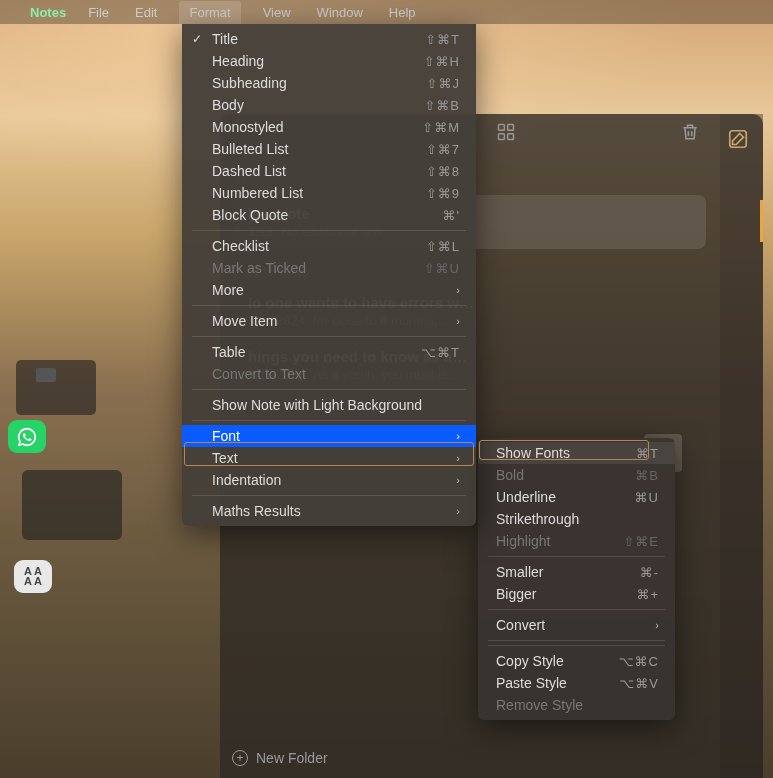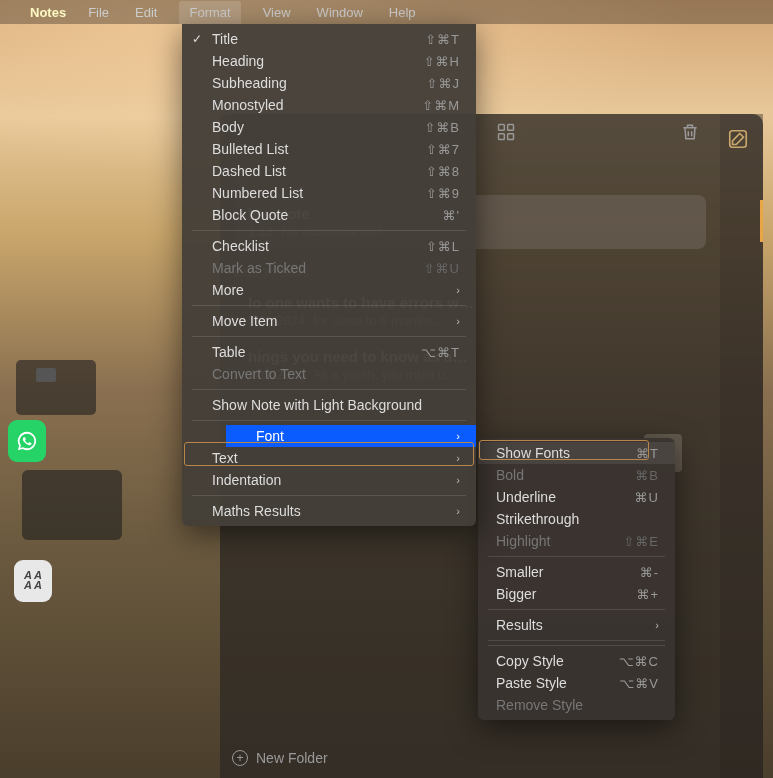--- a/index.html
+++ b/index.html
@@ -2,25 +2,25 @@
 <html><head>
 <meta charset="utf-8">
 <style>
 * { margin: 0; padding: 0; box-sizing: border-box; font-family: -apple-system, BlinkMacSystemFont, "Helvetica Neue", sans-serif; }
 body { width: 773px; height: 778px; overflow: hidden; position: relative; background: #5a4a35; }
 .desktop-bg { position: absolute; inset: 0; background: linear-gradient(180deg, #d4a574 0%, #e8c89a 15%, #c9a66b 30%, #8a7050 50%, #6b5a3f 70%, #4a3e2c 100%); }
 .sky-overlay { position: absolute; top: 0; left: 0; right: 0; height: 200px; background: radial-gradient(ellipse at 30% 10%, rgba(255,220,170,0.6), transparent 60%); }
 
 .menubar { position: absolute; top: 0; left: 0; right: 0; height: 24px; background: rgba(60,50,40,0.4); display: flex; align-items: center; padding: 0 12px; gap: 18px; font-size: 13px; color: #ccc; z-index: 10; }
 .menubar .apple-logo { font-size: 14px; color: #aaa; }
-.menubar .app-name { font-weight: 600; color: #fef9c3; }
+.menubar .app-name { font-weight: 600; color: #86efac; }
 .menubar .menu-item { cursor: default; padding: 2px 4px; }
 .menubar .menu-item.active { background: rgba(255,255,255,0.15); border-radius: 3px 3px 0 0; padding: 4px 10px; }
 
-.dock-item { position: absolute; width: 38px; height: 42px; border-radius: 9px; background: rgba(40,40,40,0.5); font-style: italic; }
+.dock-item { position: absolute; width: 38px; height: 33px; border-radius: 9px; background: rgba(40,40,40,0.5); }
 .whatsapp { top: 420px; left: 8px; background: #25d366; display:flex; align-items:center; justify-content:center; color:#fff; font-size:20px; }
 .font-book { top: 560px; left: 14px; background: #e8e8e8; display:flex; align-items:center; justify-content:center; color:#444; font-size:11px; font-weight:700; line-height:0.9; }
 .preview-window { position: absolute; top: 470px; left: 22px; width: 100px; height: 70px; background: rgba(30,30,30,0.6); border-radius: 6px; }
 .small-preview { position: absolute; top: 360px; left: 16px; width: 80px; height: 55px; background: rgba(30,30,30,0.6); border-radius: 5px; }
 .small-preview::after { content:''; position:absolute; top:8px; left:25%; width:20px; height:14px; background:#555; border-radius:2px; }
 
 .notes-window { position: absolute; top: 114px; left: 220px; right: 10px; bottom: 0; background: rgba(45,40,36,0.7); border-radius: 10px 10px 0 0; display: flex; }
 .notes-sidebar { width: 500px; background: rgba(50,45,40,0.3); padding: 10px 14px; position: relative; }
 .notes-toolbar { position: absolute; top: 8px; right: 20px; display: flex; gap: 24px; align-items: center; }
 .toolbar-icon { width: 20px; height: 20px; color: #999; }
@@ -37,21 +37,21 @@
 .compose-icon { position: absolute; top: 14px; right: 14px; width: 22px; height: 22px; color: #c9a66b; }
 .accent-bar { position: absolute; top: 86px; right: 0; width: 3px; height: 42px; background: #e8a646; }
 
 .format-menu { position: absolute; top: 24px; left: 182px; width: 294px; background: rgba(68,62,56,0.96); border-radius: 0 0 6px 6px; box-shadow: 0 8px 30px rgba(0,0,0,0.5); padding: 4px 0; z-index: 100; font-size: 14px; color: #ddd; }
 .menu-row { display: flex; align-items: center; padding: 2px 16px 2px 30px; height: 22px; position: relative; cursor: default; }
 .menu-row.disabled { color: #777; }
 .menu-row .check { position: absolute; left: 10px; font-size: 12px; }
 .menu-row .shortcut { margin-left: auto; color: #999; font-size: 13px; letter-spacing: 1px; }
 .menu-row.disabled .shortcut { color: #666; }
 .menu-row .submenu-arrow { margin-left: auto; color: #bbb; font-size: 11px; }
-.menu-row.highlighted { background: #0a5cff; color: #fff; margin-left: 44px; }
+.menu-row.highlighted { background: #0a5cff; color: #fff; }
 .menu-row.highlighted .submenu-arrow { color: #fff; }
 .menu-sep { height: 1px; background: rgba(255,255,255,0.12); margin: 4px 10px; }
 .box-highlight { position:absolute; left: 184px; top: 442px; width: 290px; height: 24px; border: 1.5px solid #b8864a; border-radius: 3px; z-index: 102; pointer-events:none; }
 
 .font-submenu { position: absolute; top: 438px; left: 478px; width: 197px; background: rgba(58,52,47,0.97); border-radius: 6px; box-shadow: 0 8px 30px rgba(0,0,0,0.5); padding: 4px 0; z-index: 99; font-size: 14px; color: #ddd; }
 .font-submenu .menu-row { padding: 2px 16px 2px 18px; }
 .font-submenu .menu-row.hovered { background: rgba(255,255,255,0.08); }
 .box-highlight2 { position:absolute; left: 479px; top: 440px; width: 170px; height: 20px; border: 1.5px solid #b8864a; border-radius: 3px; z-index: 102; pointer-events:none; }
 
 svg { display: block; }
@@ -142,26 +142,26 @@
     </div>
     <div class="menu-row">
       <span>Heading</span>
       <span class="shortcut">⇧⌘H</span>
     </div>
     <div class="menu-row">
       <span>Subheading</span>
       <span class="shortcut">⇧⌘J</span>
     </div>
     <div class="menu-row">
+      <span>Body</span>
+      <span class="shortcut">⇧⌘B</span>
+    </div>
+    <div class="menu-row">
       <span>Monostyled</span>
       <span class="shortcut">⇧⌘M</span>
-    </div>
-    <div class="menu-row">
-      <span>Body</span>
-      <span class="shortcut">⇧⌘B</span>
     </div>
     <div class="menu-row">
       <span>Bulleted List</span>
       <span class="shortcut">⇧⌘7</span>
     </div>
     <div class="menu-row">
       <span>Dashed List</span>
       <span class="shortcut">⇧⌘8</span>
     </div>
     <div class="menu-row">
@@ -247,21 +247,21 @@
     <div class="menu-row">
       <span>Smaller</span>
       <span class="shortcut">⌘-</span>
     </div>
     <div class="menu-row">
       <span>Bigger</span>
       <span class="shortcut">⌘+</span>
     </div>
     <div class="menu-sep"></div>
     <div class="menu-row">
-      <span>Results</span>
+      <span>Convert</span>
       <span class="submenu-arrow">›</span>
     </div>
     <div class="menu-sep"></div>
     <div class="menu-sep"></div>
     <div class="menu-row">
       <span>Copy Style</span>
       <span class="shortcut">⌥⌘C</span>
     </div>
     <div class="menu-row">
       <span>Paste Style</span>

